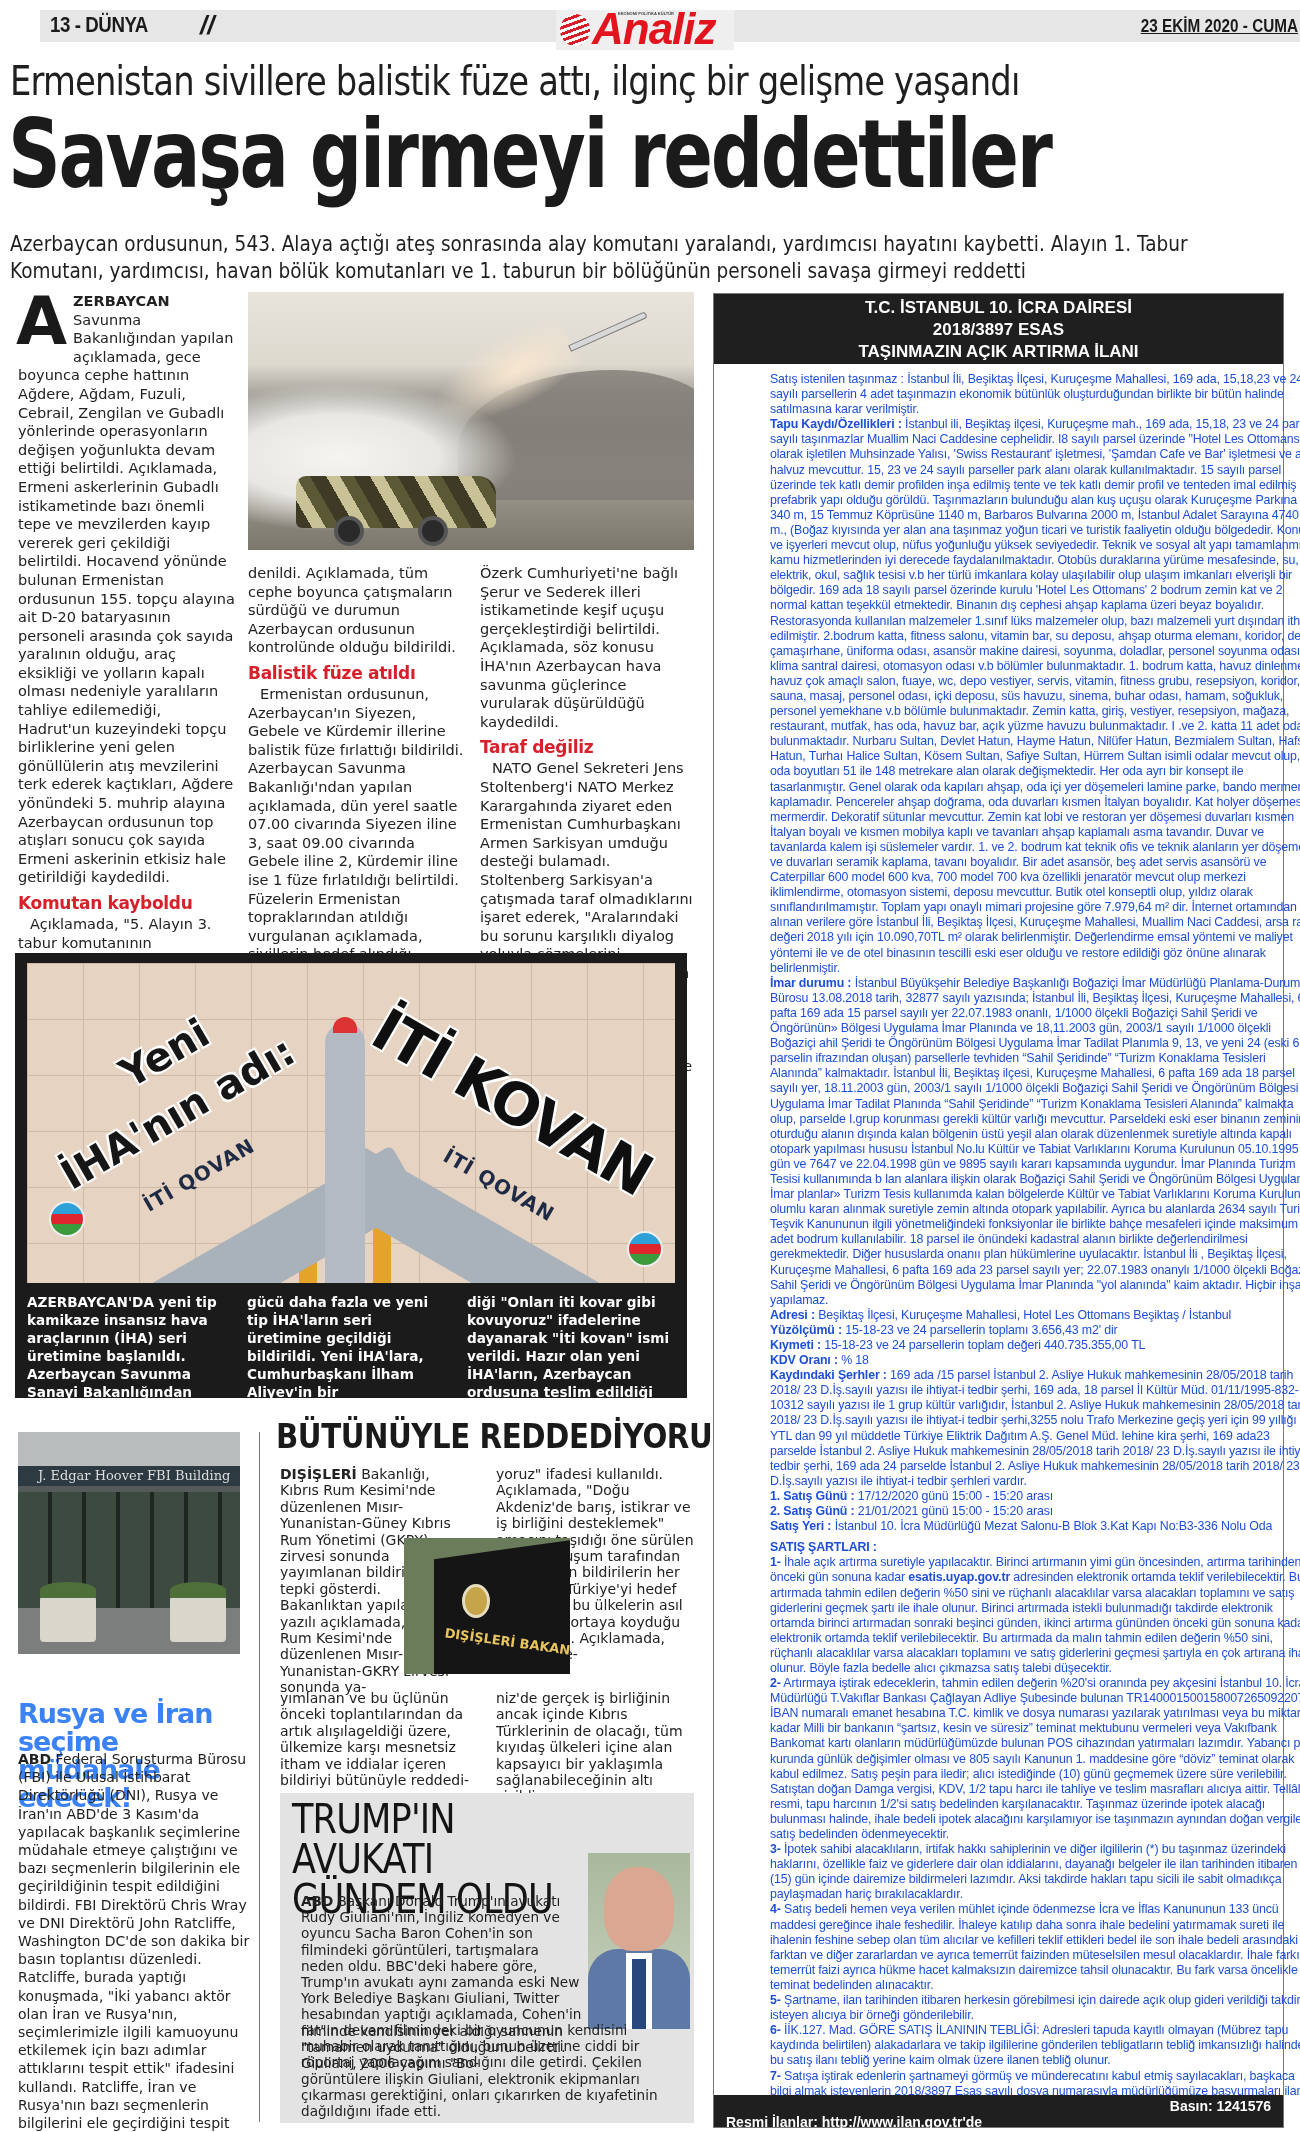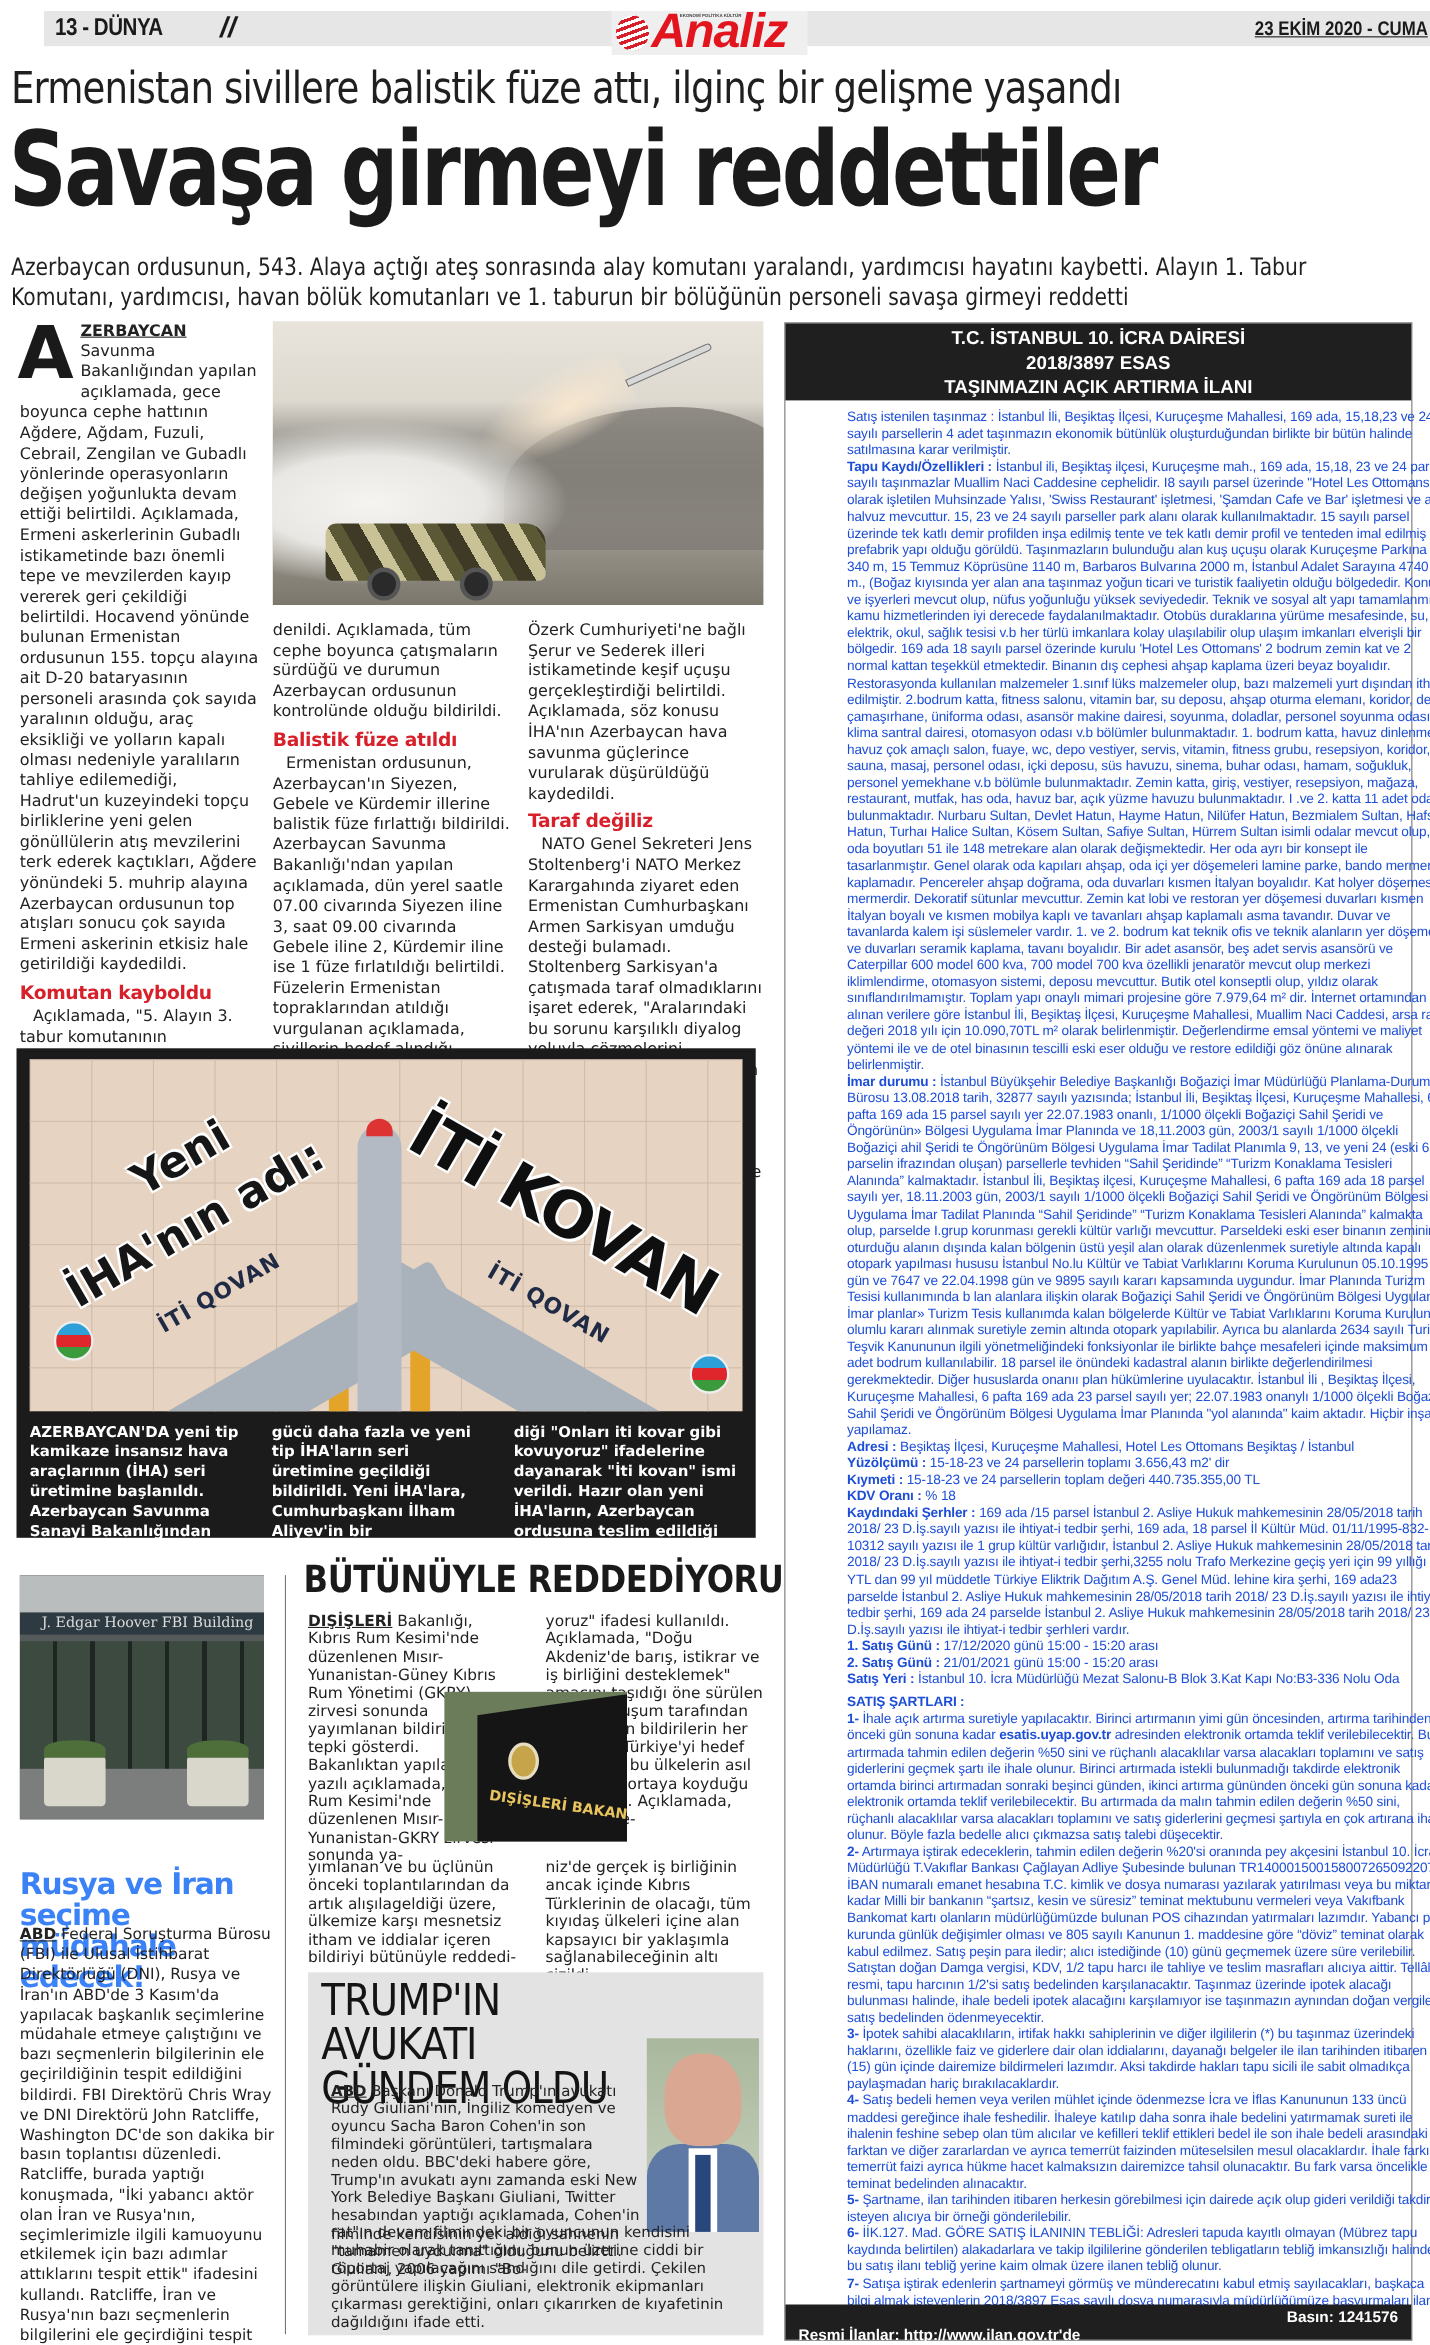--- a/index.html
+++ b/index.html
@@ -21,21 +21,21 @@
   .kicker { position: absolute; left: 10px; top: 58px; width: 1260px; font: 40px "DejaVu Sans", sans-serif; letter-spacing: -1px; color: #1f1f1f; white-space: nowrap; transform: scaleX(0.845); transform-origin: left; }
   .headline { position: absolute; left: 8px; top: 108px; font: bold 94px "DejaVu Sans", sans-serif; letter-spacing: -3px; color: #1b1b1b; white-space: nowrap; transform: scaleX(0.78); transform-origin: left; line-height: 1; }
   .deck { position: absolute; left: 10px; top: 230px; width: 1500px; font: 22px "DejaVu Sans", sans-serif; line-height: 27px; color: #1f1f1f; transform: scaleX(0.84); transform-origin: left; }
 
   
   .col { position: absolute; font: 14.5px "DejaVu Sans", sans-serif; line-height: 18.6px; color: #222; text-align: left; }
   .col p { margin: 0 0 0 0; }
   .col .indent { text-indent: 12px; }
   .subhead { font: bold 17px "DejaVu Sans", sans-serif; color: #d8202a; margin: 6px 0 2px; letter-spacing: -0.3px; }
   .dropcap { float: left; font: bold 66px "DejaVu Sans", sans-serif; line-height: 56px; margin: 2px 6px 0 -2px; color: #1a1a1a; }
-  .lead { font-weight: bold; text-decoration: underline; }
+  .lead { font-weight: bold; }
 
   .c1 { left: 18px; top: 292px; width: 218px; }
   .c2 { left: 248px; top: 564px; width: 222px; }
   .c3 { left: 480px; top: 564px; width: 214px; }
 
   
   .photo-missile { position: absolute; left: 248px; top: 292px; width: 446px; height: 258px; overflow: hidden;
     background: linear-gradient(180deg, #e8e4dc 0%, #ded9cf 28%, #a6a39c 40%, #8f8d86 55%, #a4a097 70%, #8e8a80 85%, #7c776d 100%); }
   .pm-hill { position: absolute; left: 210px; top: 78px; width: 260px; height: 130px; background: #7f7c75; border-radius: 60% 40% 0 0; opacity: .8; }
   .pm-smoke { position: absolute; left: -30px; top: 90px; width: 300px; height: 150px; background: radial-gradient(ellipse at 40% 50%, #f5f4f1 0%, #e9e7e3 40%, rgba(230,228,224,0) 70%); }

